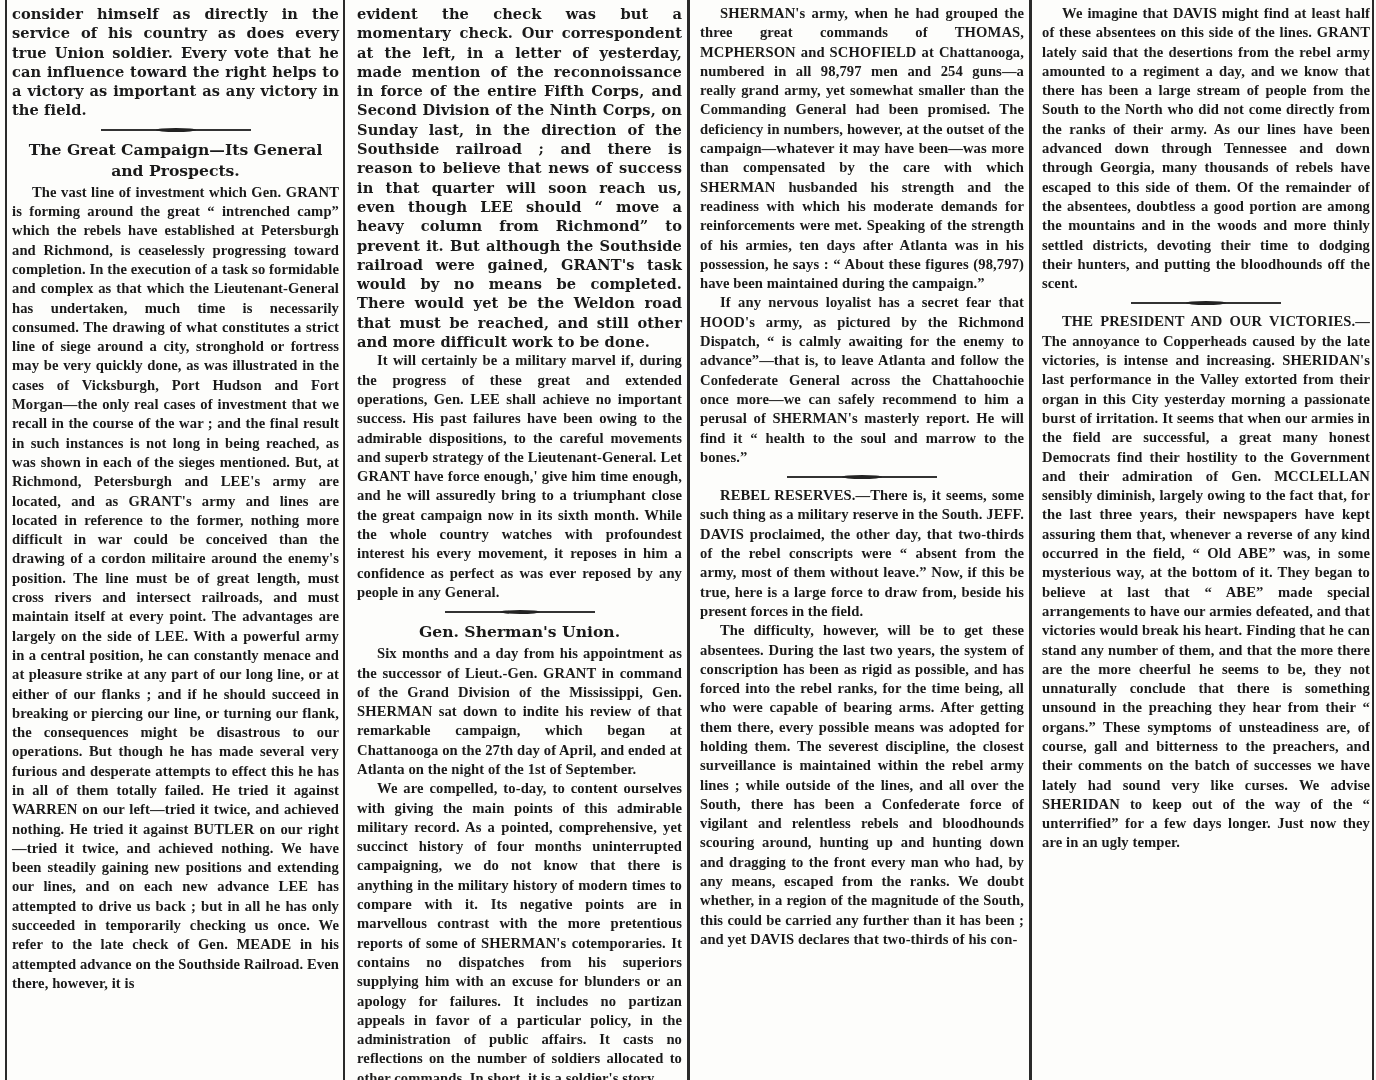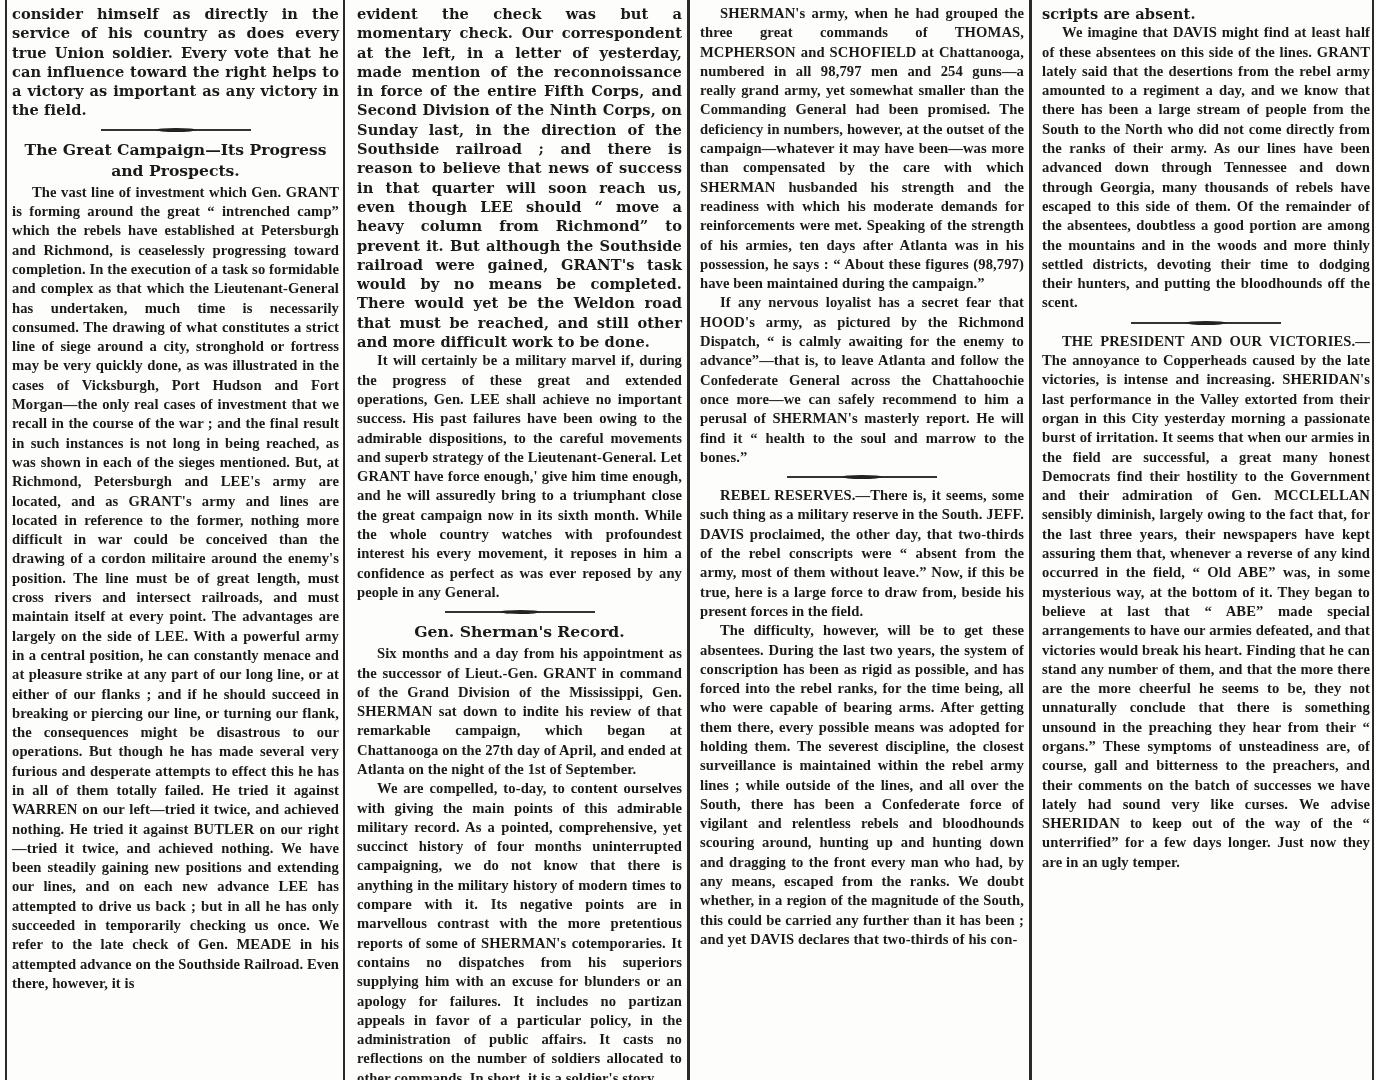--- a/index.html
+++ b/index.html
@@ -34,37 +34,36 @@
 <div class="page">
   <div class="rule r0"></div>
   <div class="rule r1"></div>
   <div class="rule r2"></div>
   <div class="rule r3"></div>
   <div class="rule r4"></div>
 
   <div class="col col1">
       <p>consider himself as directly in the service of his country as does every true Union soldier. Every vote that he can influence toward the right helps to a victory as important as any victory in the field.</p>
       <div class="sep"></div>
-      <h2>The Great Campaign—Its Progress and Prospects.</h2>
+      <h2>The Great Campaign—Its General and Prospects.</h2>
       <p class="indent">The vast line of investment which Gen. GRANT is forming around the great “ intrenched camp” which the rebels have established at Petersburgh and Richmond, is ceaselessly progressing toward completion. In the execution of a task so formidable and complex as that which the Lieutenant-General has undertaken, much time is necessarily consumed. The drawing of what constitutes a strict line of siege around a city, stronghold or fortress may be very quickly done, as was illustrated in the cases of Vicksburgh, Port Hudson and Fort Morgan—the only real cases of investment that we recall in the course of the war ; and the final result in such instances is not long in being reached, as was shown in each of the sieges mentioned. But, at Richmond, Petersburgh and LEE's army are located, and as GRANT's army and lines are located in reference to the former, nothing more difficult in war could be conceived than the drawing of a cordon militaire around the enemy's position. The line must be of great length, must cross rivers and intersect railroads, and must maintain itself at every point. The advantages are largely on the side of LEE. With a powerful army in a central position, he can constantly menace and at pleasure strike at any part of our long line, or at either of our flanks ; and if he should succeed in breaking or piercing our line, or turning our flank, the consequences might be disastrous to our operations. But though he has made several very furious and desperate attempts to effect this he has in all of them totally failed. He tried it against WARREN on our left—tried it twice, and achieved nothing. He tried it against BUTLER on our right—tried it twice, and achieved nothing. We have been steadily gaining new positions and extending our lines, and on each new advance LEE has attempted to drive us back ; but in all he has only succeeded in temporarily checking us once. We refer to the late check of Gen. MEADE in his attempted advance on the Southside Railroad. Even there, however, it is</p>
     </div>
   <div class="col col2">
       <p>evident the check was but a momentary check. Our correspondent at the left, in a letter of yesterday, made mention of the reconnoissance in force of the entire Fifth Corps, and Second Division of the Ninth Corps, on Sunday last, in the direction of the Southside railroad ; and there is reason to believe that news of success in that quarter will soon reach us, even though LEE should “ move a heavy column from Richmond” to prevent it. But although the Southside railroad were gained, GRANT's task would by no means be completed. There would yet be the Weldon road that must be reached, and still other and more difficult work to be done.</p>
       <p class="indent">It will certainly be a military marvel if, during the progress of these great and extended operations, Gen. LEE shall achieve no important success. His past failures have been owing to the admirable dispositions, to the careful movements and superb strategy of the Lieutenant-General. Let GRANT have force enough,' give him time enough, and he will assuredly bring to a triumphant close the great campaign now in its sixth month. While the whole country watches with profoundest interest his every movement, it reposes in him a confidence as perfect as was ever reposed by any people in any General.</p>
       <div class="sep"></div>
-      <h2>Gen. Sherman's Record.</h2>
+      <h2>Gen. Sherman's Union.</h2>
       <p class="indent">Six months and a day from his appointment as the successor of Lieut.-Gen. GRANT in command of the Grand Division of the Mississippi, Gen. SHERMAN sat down to indite his review of that remarkable campaign, which began at Chattanooga on the 27th day of April, and ended at Atlanta on the night of the 1st of September.</p>
       <p class="indent">We are compelled, to-day, to content ourselves with giving the main points of this admirable military record. As a pointed, comprehensive, yet succinct history of four months uninterrupted campaigning, we do not know that there is anything in the military history of modern times to compare with it. Its negative points are in marvellous contrast with the more pretentious reports of some of SHERMAN's cotemporaries. It contains no dispatches from his superiors supplying him with an excuse for blunders or an apology for failures. It includes no partizan appeals in favor of a particular policy, in the administration of public affairs. It casts no reflections on the number of soldiers allocated to other commands. In short, it is a soldier's story,</p>
     </div>
   <div class="col col3">
       <p class="indent">SHERMAN's army, when he had grouped the three great commands of THOMAS, MCPHERSON and SCHOFIELD at Chattanooga, numbered in all 98,797 men and 254 guns—a really grand army, yet somewhat smaller than the Commanding General had been promised. The deficiency in numbers, however, at the outset of the campaign—whatever it may have been—was more than compensated by the care with which SHERMAN husbanded his strength and the readiness with which his moderate demands for reinforcements were met. Speaking of the strength of his armies, ten days after Atlanta was in his possession, he says : “ About these figures (98,797) have been maintained during the campaign.”</p>
       <p class="indent">If any nervous loyalist has a secret fear that HOOD's army, as pictured by the Richmond Dispatch, “ is calmly awaiting for the enemy to advance”—that is, to leave Atlanta and follow the Confederate General across the Chattahoochie once more—we can safely recommend to him a perusal of SHERMAN's masterly report. He will find it “ health to the soul and marrow to the bones.”</p>
       <div class="sep"></div>
       <p class="indent">REBEL RESERVES.—There is, it seems, some such thing as a military reserve in the South. JEFF. DAVIS proclaimed, the other day, that two-thirds of the rebel conscripts were “ absent from the army, most of them without leave.” Now, if this be true, here is a large force to draw from, beside his present forces in the field.</p>
       <p class="indent">The difficulty, however, will be to get these absentees. During the last two years, the system of conscription has been as rigid as possible, and has forced into the rebel ranks, for the time being, all who were capable of bearing arms. After getting them there, every possible means was adopted for holding them. The severest discipline, the closest surveillance is maintained within the rebel army lines ; while outside of the lines, and all over the South, there has been a Confederate force of vigilant and relentless rebels and bloodhounds scouring around, hunting up and hunting down and dragging to the front every man who had, by any means, escaped from the ranks. We doubt whether, in a region of the magnitude of the South, this could be carried any further than it has been ; and yet DAVIS declares that two-thirds of his con-</p>
     </div>
   <div class="col col4">
-      <p>scripts are absent.</p>
       <p class="indent">We imagine that DAVIS might find at least half of these absentees on this side of the lines. GRANT lately said that the desertions from the rebel army amounted to a regiment a day, and we know that there has been a large stream of people from the South to the North who did not come directly from the ranks of their army. As our lines have been advanced down through Tennessee and down through Georgia, many thousands of rebels have escaped to this side of them. Of the remainder of the absentees, doubtless a good portion are among the mountains and in the woods and more thinly settled districts, devoting their time to dodging their hunters, and putting the bloodhounds off the scent.</p>
       <div class="sep"></div>
       <p class="indent">THE PRESIDENT AND OUR VICTORIES.—The annoyance to Copperheads caused by the late victories, is intense and increasing. SHERIDAN's last performance in the Valley extorted from their organ in this City yesterday morning a passionate burst of irritation. It seems that when our armies in the field are successful, a great many honest Democrats find their hostility to the Government and their admiration of Gen. MCCLELLAN sensibly diminish, largely owing to the fact that, for the last three years, their newspapers have kept assuring them that, whenever a reverse of any kind occurred in the field, “ Old ABE” was, in some mysterious way, at the bottom of it. They began to believe at last that “ ABE” made special arrangements to have our armies defeated, and that victories would break his heart. Finding that he can stand any number of them, and that the more there are the more cheerful he seems to be, they not unnaturally conclude that there is something unsound in the preaching they hear from their “ organs.” These symptoms of unsteadiness are, of course, gall and bitterness to the preachers, and their comments on the batch of successes we have lately had sound very like curses. We advise SHERIDAN to keep out of the way of the “ unterrified” for a few days longer. Just now they are in an ugly temper.</p>
     </div>
 </div>
 
 </body></html>

